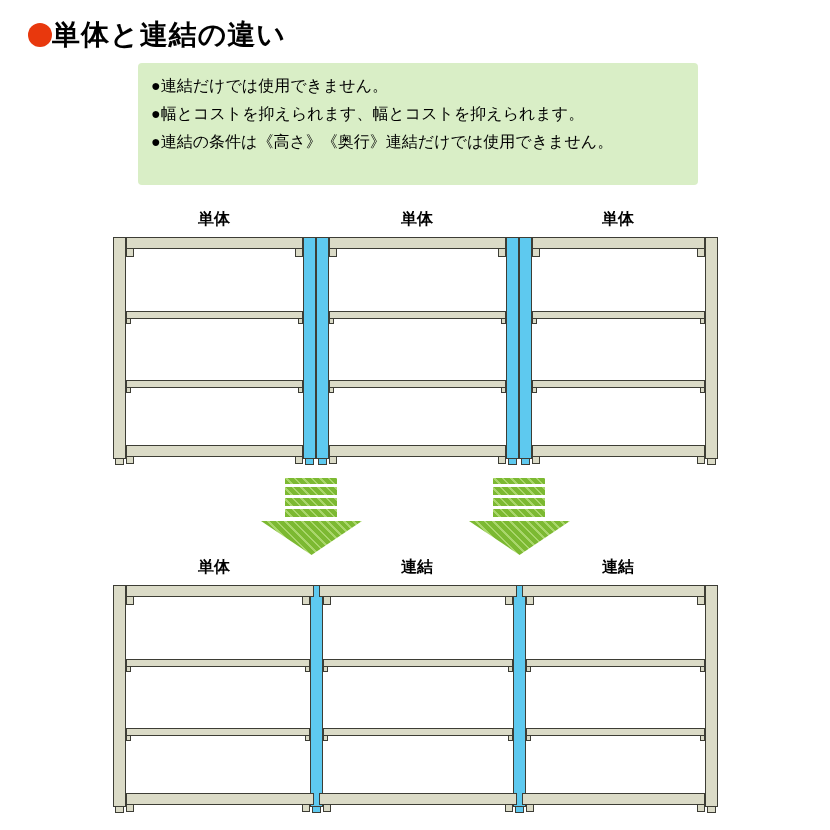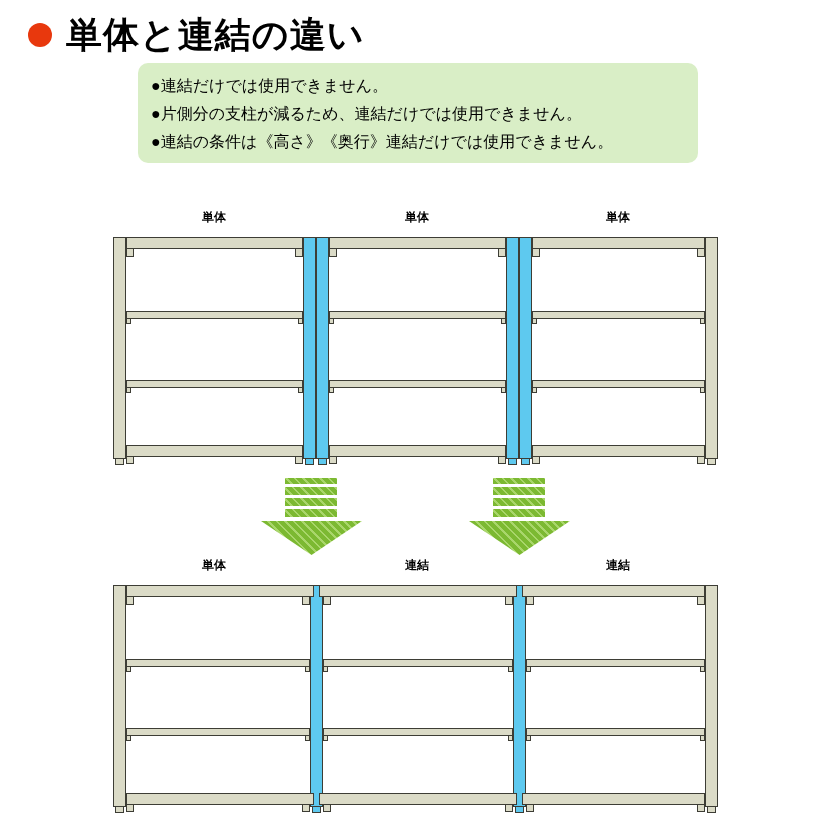--- a/index.html
+++ b/index.html
@@ -2,33 +2,33 @@
 <html><head>
 <meta charset="utf-8">
 <style>
   html,body { margin:0; padding:0; background:#fff; }
   .page {
     position:relative; width:830px; height:830px; background:#fff;
     font-family:"Liberation Sans","DejaVu Sans",sans-serif; color:#000; overflow:hidden;
   }
   .title-row { position:absolute; left:28px; top:20px; display:flex; align-items:center; }
   .title-dot { width:24px; height:24px; border-radius:50%; background:var(--accent,#e8380d); flex:0 0 auto; }
-  .title-text { font-size:36px; font-weight:bold; margin:0 0 0 14px; letter-spacing:1px; line-height:30px; }
+  .title-text { font-size:28px; font-weight:bold; margin:0 0 0 0; letter-spacing:1px; line-height:30px; }
   .notes {
-    position:absolute; left:138px; top:63px; width:560px; height:100px;
-    background:var(--notesbg,#d9eec6); border-radius:10px; box-sizing:border-box;
+    position:absolute; left:138px; top:63px; width:560px; height:122px;
+    background:var(--notesbg,#d9eec6); border-radius:4px; box-sizing:border-box;
     padding:9px 6px 0 13px; font-size:16px; line-height:28px; white-space:nowrap;
   }
   .shelf-row { position:absolute; width:605px; height:228px; }
   .top-row { left:113px; top:237px; }
   .bottom-row { left:113px; top:585px; }
   .piece { position:absolute; box-sizing:border-box; border:1px solid var(--frameborder,#3d3d35); }
   .unit-label {
     position:absolute; top:-28px; transform:translateX(-50%);
-    font-size:12px; font-weight:bold; white-space:nowrap;
+    font-size:16px; font-weight:bold; white-space:nowrap;
   }
   .arrow { position:absolute; width:101px; height:77px; }
   .arrow .bar, .arrow .head {
     position:absolute;
     background:repeating-linear-gradient(45deg, var(--agreen,#7cb932) 0 4px, var(--agreenl,#a9d66b) 4px 6px);
   }
   .arrow .bar { left:24px; width:52px; }
   .arrow .head { left:0; top:43px; width:101px; height:34px;
     clip-path:polygon(0 0, 100% 0, 50% 100%); }
 </style>
@@ -37,21 +37,21 @@
 
 <div class="page" style="--accent: #e8380d; --notesbg: #d9eec6; --frameborder: #3d3d35; --agreen: #7cb932; --agreenl: #a9d66b;">
 
   <div class="title-row">
     <span class="title-dot"></span>
     <h1 class="title-text">単体と連結の違い</h1>
   </div>
 
   <div class="notes">
     <div>●連結だけでは使用できません。</div>
-    <div>●片側分の支柱が減るため、連結だけでは使用できません。</div>
+    <div>●幅とコストを抑えられます、幅とコストを抑えられます。</div>
     <div>●連結の条件は《高さ》《奥行》連結だけでは使用できません。</div>
   </div>
 
   <div class="shelf-row top-row" id="topRow">
       <div class="piece" style="left: 0px; top: 0px; width: 13px; height: 222px; background: rgb(219, 219, 199);"></div>
       <div class="piece" style="left: 2px; top: 221px; width: 9px; height: 7px; background: rgb(219, 219, 199);"></div>
       <div class="piece" style="left: 190px; top: 0px; width: 13px; height: 222px; background: rgb(94, 201, 239);"></div>
       <div class="piece" style="left: 192px; top: 221px; width: 9px; height: 7px; background: rgb(94, 201, 239);"></div>
       <div class="piece" style="left: 203px; top: 0px; width: 13px; height: 222px; background: rgb(94, 201, 239);"></div>
       <div class="piece" style="left: 205px; top: 221px; width: 9px; height: 7px; background: rgb(94, 201, 239);"></div>

